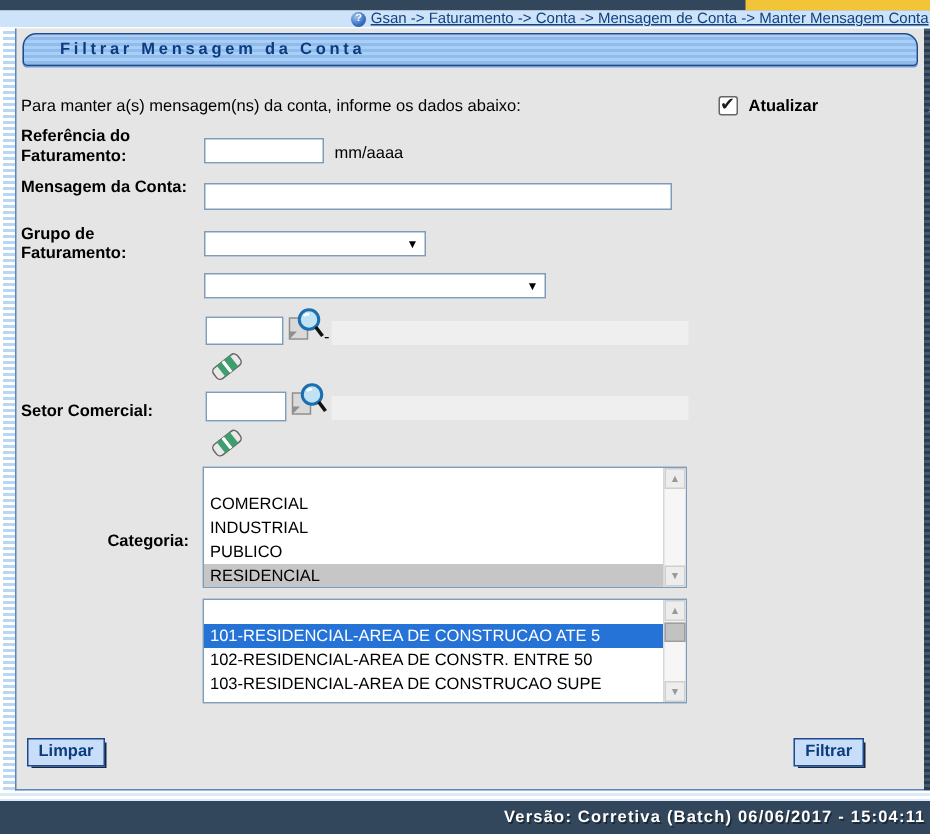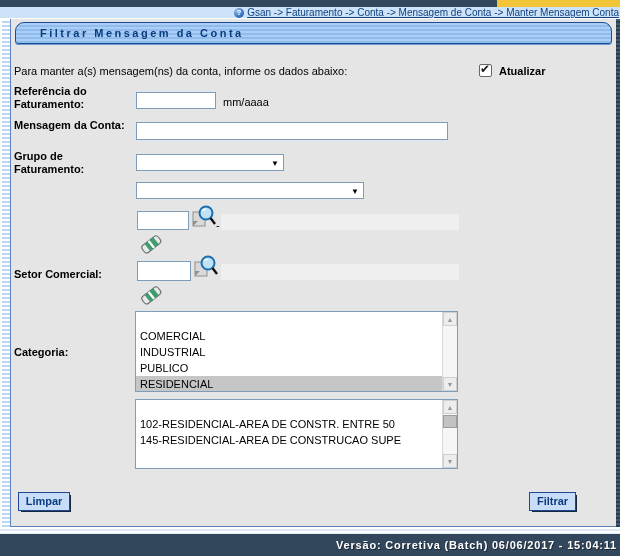--- a/index.html
+++ b/index.html
@@ -169,40 +169,41 @@
       <svg width="24" height="22" viewBox="0 0 24 22">
         <g transform="rotate(-38 12 11)">
           <rect x="2" y="7" width="20" height="9" rx="3" fill="#e9e9e9" stroke="#666"></rect>
           <rect x="7" y="7" width="4" height="9" fill="#3f9e6e"></rect>
           <rect x="13" y="7" width="5" height="9" fill="#3f9e6e"></rect>
           <rect x="11" y="7" width="2" height="9" fill="#fff"></rect>
         </g>
       </svg>
     </span>
 
-    <div class="lbl" style="left:3px; top:327px;">Categoria:</div>
+    <div class="lbl" style="left:3px; top:336px;text-align:right;">Categoria:</div>
     <div class="listbox" style="left:124px; top:292px; width:323px; height:81px;">
       <div class="lb-rows">
         <div class="lb-row"></div>
         <div class="lb-row">COMERCIAL</div>
         <div class="lb-row">INDUSTRIAL</div>
         <div class="lb-row">PUBLICO</div>
         <div class="lb-row sel-gray">RESIDENCIAL</div>
       </div>
       <div class="sbar">
         <div class="sbtn up">▲</div>
         <div class="sbtn down">▼</div>
       </div>
     </div>
 
     <div class="listbox" style="left:124px; top:380px; width:323px; height:70px;">
       <div class="lb-rows">
         <div class="lb-row"></div>
+        <div class="lb-row sel-blue">101-RESIDENCIAL-AREA DE CONSTRUCAO ATE 5</div>
         <div class="lb-row">102-RESIDENCIAL-AREA DE CONSTR. ENTRE 50</div>
-        <div class="lb-row">145-RESIDENCIAL-AREA DE CONSTRUCAO SUPE</div>
+        <div class="lb-row">103-RESIDENCIAL-AREA DE CONSTRUCAO SUPE</div>
       </div>
       <div class="sbar">
         <div class="sbtn up">▲</div>
         <div class="sthumb"></div>
         <div class="sbtn down">▼</div>
       </div>
     </div>
 
     <button class="btn" style="left:7px; top:473px; width:52px;">Limpar</button>
     <button class="btn" style="left:518px; top:473px; width:47px;">Filtrar</button>

